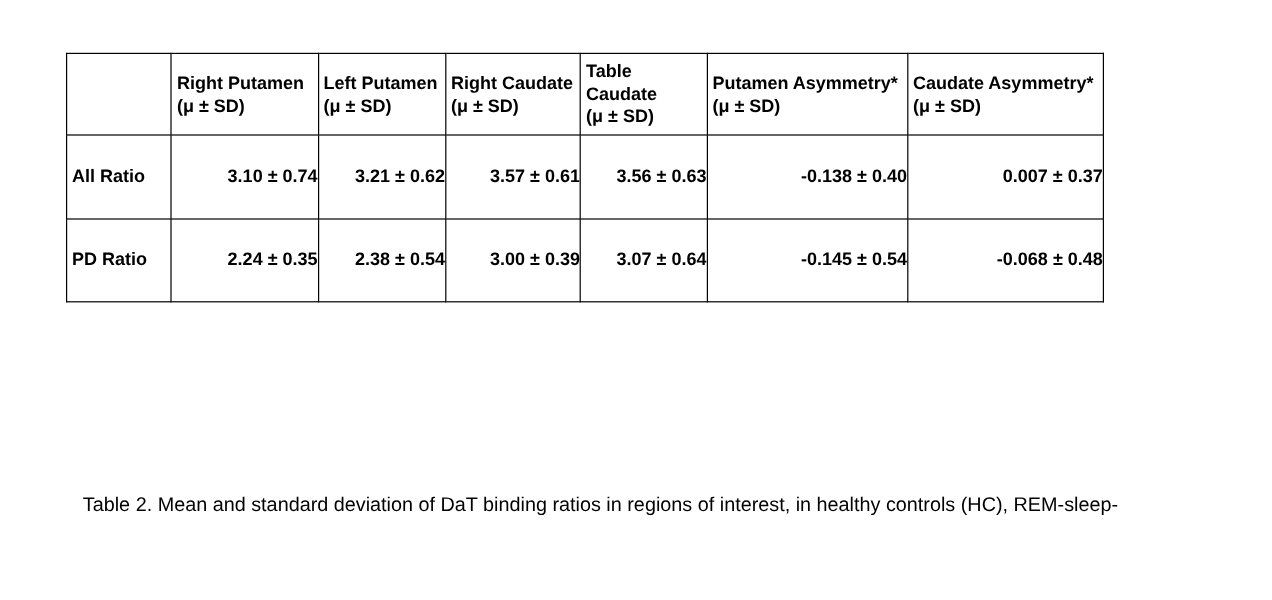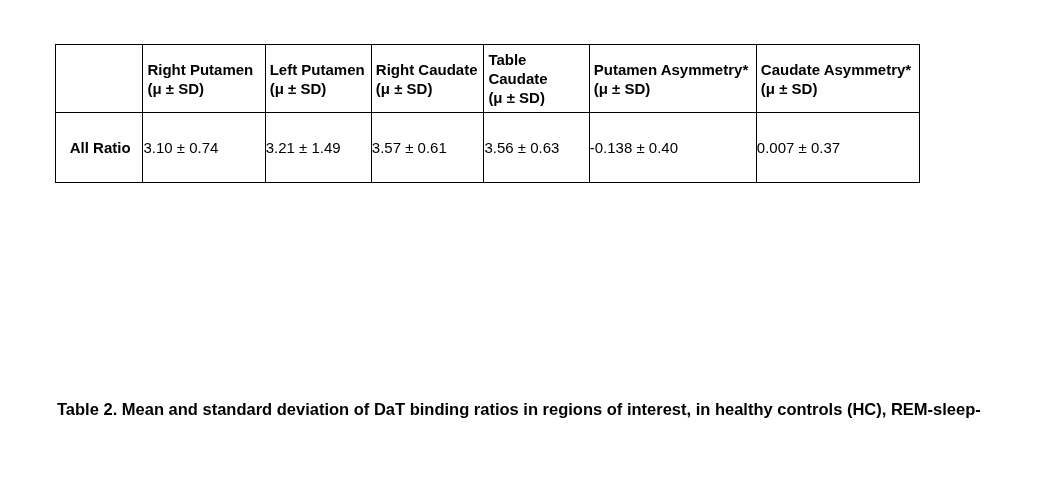--- a/index.html
+++ b/index.html
@@ -39,42 +39,42 @@
   thead th {
     text-align: left;
     vertical-align: middle;
     font-weight: bold;
     font-size: 15px;
     line-height: 19px;
     padding: 0 2px 0 4px;
   }
   thead th .hline { display: block; }
   tbody th.row-label {
-    text-align: center;
+    text-align: left;
     vertical-align: middle;
     font-weight: bold;
     font-size: 15px;
     padding: 0 2px 0 4px;
   }
   tbody td.value-cell {
-    text-align: left;
+    text-align: right;
     vertical-align: middle;
-    font-weight: normal;
+    font-weight: bold;
     font-size: 15px;
     padding: 0;
   }
   .caption {
     position: absolute;
     left: 57px;
     top: 398px;
     width: 980px;
-    margin: 0;
+    margin: 12px;
     font-size: 16.5px;
     line-height: 23px;
-    font-weight: bold;
+    font-weight: normal;
   }
   .caption span { display: block; }
 </style>
 </head>
 <body>
 
 <div class="stage">
 
   <table class="data-table">
     <colgroup>
@@ -112,25 +112,34 @@
         <th>
           <span class="hline">Caudate Asymmetry*</span>
           <span class="hline">(μ ± SD)</span>
         </th>
       </tr>
     </thead>
     <tbody>
       <tr>
         <th class="row-label">All Ratio</th>
         <td class="value-cell">3.10 ± 0.74</td>
-        <td class="value-cell">3.21 ± 1.49</td>
+        <td class="value-cell">3.21 ± 0.62</td>
         <td class="value-cell">3.57 ± 0.61</td>
         <td class="value-cell">3.56 ± 0.63</td>
         <td class="value-cell">-0.138 ± 0.40</td>
         <td class="value-cell">0.007 ± 0.37</td>
+      </tr>
+      <tr>
+        <th class="row-label">PD Ratio</th>
+        <td class="value-cell">2.24 ± 0.35</td>
+        <td class="value-cell">2.38 ± 0.54</td>
+        <td class="value-cell">3.00 ± 0.39</td>
+        <td class="value-cell">3.07 ± 0.64</td>
+        <td class="value-cell">-0.145 ± 0.54</td>
+        <td class="value-cell">-0.068 ± 0.48</td>
       </tr>
     </tbody>
   </table>
 
   <p class="caption">
     <span>Table 2. Mean and standard deviation of DaT binding ratios in regions of interest, in healthy controls (HC), REM-sleep-</span>
   </p>
 
 </div>
 

